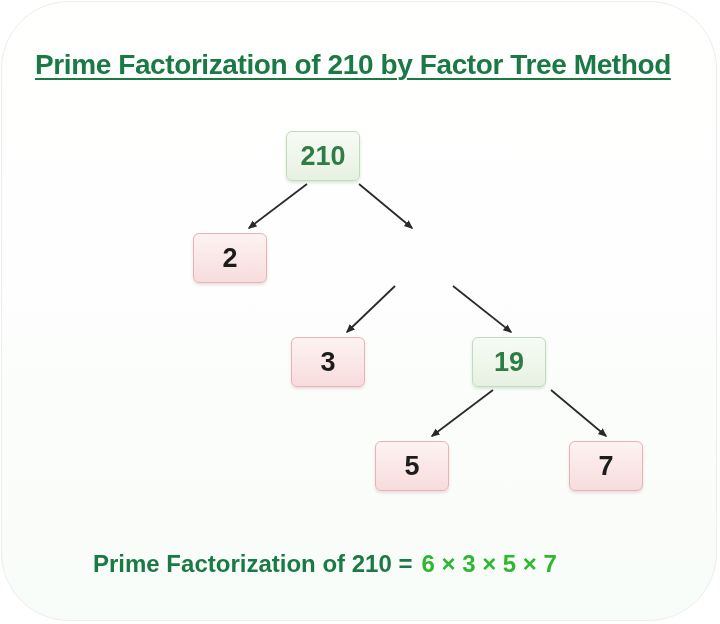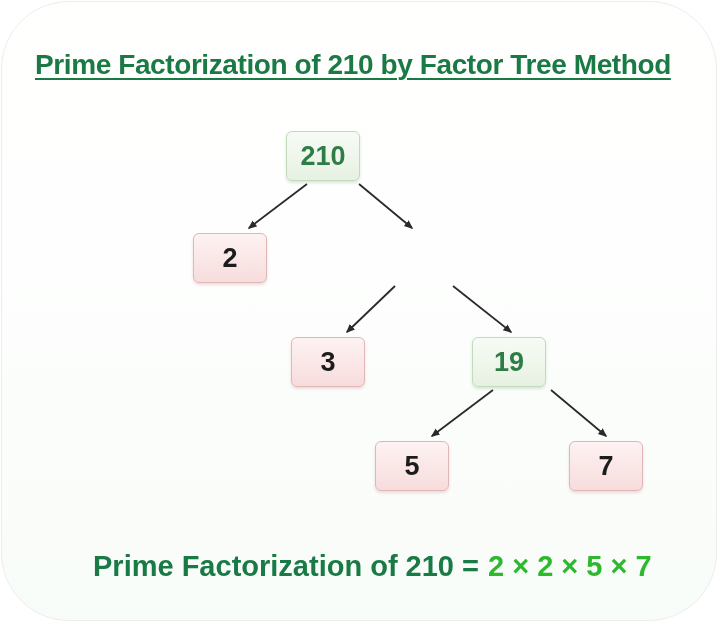--- a/index.html
+++ b/index.html
@@ -65,21 +65,21 @@
     background: linear-gradient(180deg, #fdf2f2 0%, #fae6e6 55%, #f7dcdc 100%);
     border: 1.5px solid #e2b6b6;
     color: #1c1c1c;
     box-shadow: 0 2px 3px rgba(195, 150, 150, 0.30);
   }
   .formula {
     position: absolute;
     left: 93px; top: 550px;
     display: flex;
     gap: 9px;
-    font-size: 29px;
+    font-size: 24px;
     font-weight: bold;
     white-space: nowrap;
   }
   .formula .prefix { color: #1a7a46; }
   .formula .factors { color: #2eb82e; }
 </style>
 </head>
 <body>
 
 <div class="stage">
@@ -109,15 +109,15 @@
   <div class="node pink" style="left:291px; top:337px;">3</div>
 
   <div class="node green" style="left:472px; top:337px;">19</div>
 
   <div class="node pink" style="left:375px; top:441px;">5</div>
 
   <div class="node pink" style="left:569px; top:441px;">7</div>
 
   <div class="formula">
     <span class="prefix">Prime Factorization of 210 =</span>
-    <span class="factors">2 × 2 × 5 × 7</span>
+    <span class="factors">6 × 3 × 5 × 7</span>
   </div>
 </div>
 
 </body></html>

